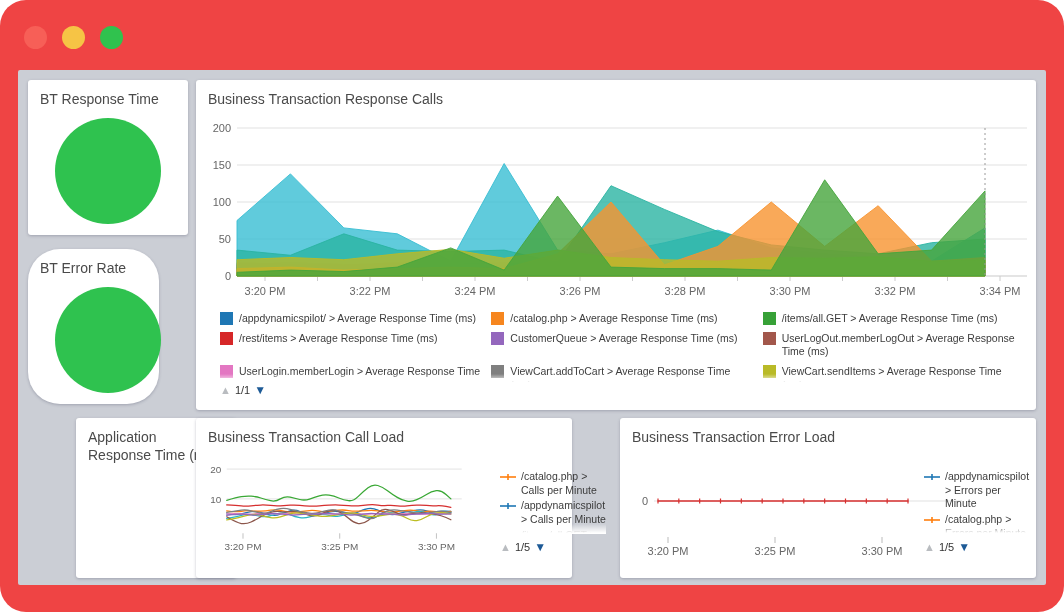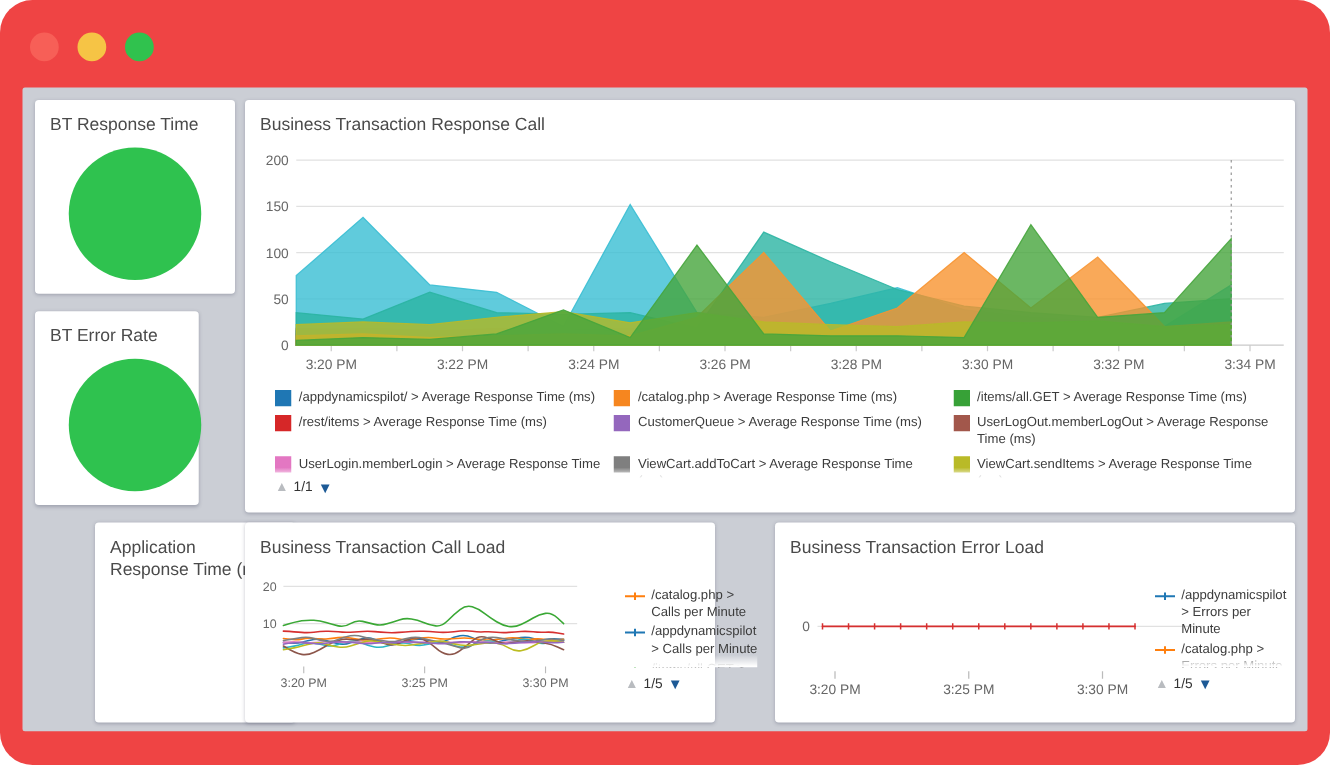--- a/index.html
+++ b/index.html
@@ -4,21 +4,21 @@
 <style>
   html,body{margin:0;padding:0;background:#fff;font-family:"Liberation Sans",sans-serif;}
   .window{position:relative;width:1064px;height:612px;background:#ef4444;border-radius:26px;overflow:hidden;}
   .tl{position:absolute;top:26px;width:23px;height:23px;border-radius:50%;cursor:pointer;}
   .tl.red{left:24px;background:#f75f57;}
   .tl.yellow{left:62px;background:#f6c445;}
   .tl.green{left:100px;background:#30c24e;}
   .dashboard{position:absolute;left:18px;top:70px;width:1028px;height:515px;background:#cbced5;border-radius:2px;}
   .panel{position:absolute;background:#fff;border-radius:3px;box-shadow:0 1px 3px rgba(60,64,90,.3);}
   .p-btrt{left:10px;top:10px;width:160px;height:155px;}
-  .p-bter{left:10px;top:179px;width:131px;height:155px;}
+  .p-bter{left:10px;top:179px;width:131px;height:155px;border-radius:32px;}
   .p-art{left:10px;top:348px;width:160px;height:160px;margin-left:48px;}
   .p-main{left:178px;top:10px;width:840px;height:330px;}
   .p-call{left:178px;top:348px;width:376px;height:160px;}
   .p-err{left:602px;top:348px;width:416px;height:160px;}
   .panel-title{padding:11px 14px 0 12px;font-size:14px;color:#4a4a4a;line-height:1.25;}
   .status-circle{position:absolute;left:27px;top:38px;width:106px;height:106px;border-radius:50%;cursor:pointer;}
   .big-number{position:absolute;left:0;width:100%;top:82px;text-align:center;font-size:33px;color:#3a3a3a;}
   .chart-svg{position:absolute;left:0;top:0;width:100%;height:100%;}
   .ax{font:11px "Liberation Sans",sans-serif;fill:#666;}
   .legend-grid{position:absolute;left:24px;right:12px;top:232px;height:72px;display:grid;
@@ -57,21 +57,21 @@
     <div class="panel p-bter">
       <div class="panel-title">BT Error Rate</div>
       <div class="status-circle" id="circle-bter" style="background: rgb(47, 194, 79);"></div>
     </div>
 
     <div class="panel p-art">
       <div class="panel-title">Application Response Time (ms)</div>
     </div>
 
     <div class="panel p-main">
-      <div class="panel-title">Business Transaction Response Call</div>
+      <div class="panel-title">Business Transaction Response Calls</div>
       <svg class="chart-svg" id="main-chart" viewBox="0 0 840 330">
           <line x1="41" x2="831" y1="196" y2="196" stroke="#c9c9c9" stroke-width="1"></line>
           <text x="35" y="200" text-anchor="end" class="ax">0</text>
           <line x1="41" x2="831" y1="159" y2="159" stroke="#e1e1e1" stroke-width="1"></line>
           <text x="35" y="163" text-anchor="end" class="ax">50</text>
           <line x1="41" x2="831" y1="122" y2="122" stroke="#e1e1e1" stroke-width="1"></line>
           <text x="35" y="126" text-anchor="end" class="ax">100</text>
           <line x1="41" x2="831" y1="85" y2="85" stroke="#e1e1e1" stroke-width="1"></line>
           <text x="35" y="89" text-anchor="end" class="ax">150</text>
           <line x1="41" x2="831" y1="48" y2="48" stroke="#e1e1e1" stroke-width="1"></line>

